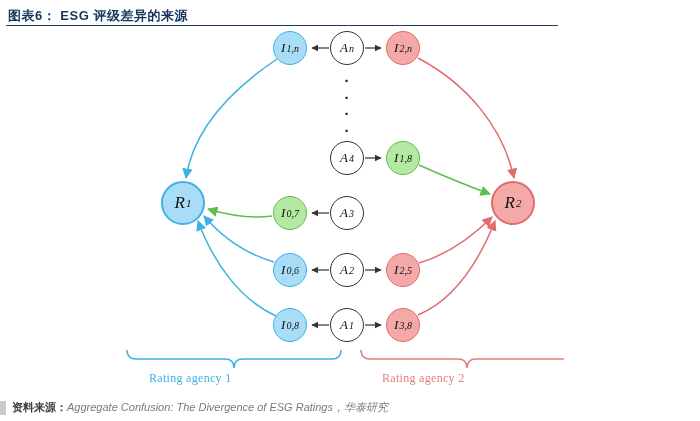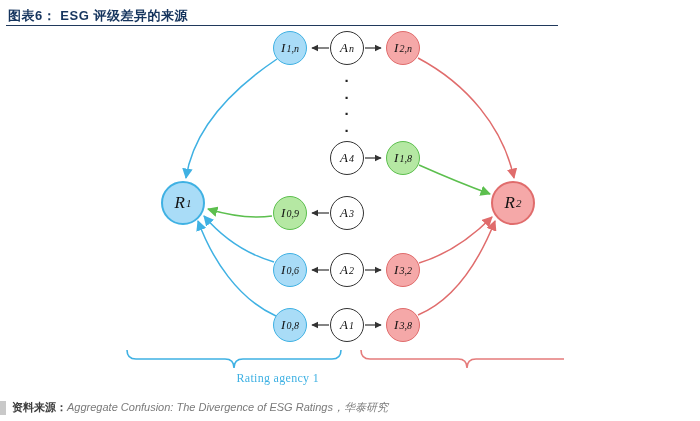--- a/index.html
+++ b/index.html
@@ -20,21 +20,21 @@
   .node.big sub{font-size:11px;}
   .c-blue{background:#a9dcf7;border-color:#3fb1e3;}
   .c-red{background:#f5a8a8;border-color:#e06c6c;}
   .c-green{background:#b5e8a3;border-color:#5cbf4e;}
   .c-white{background:#ffffff;border-color:#333333;}
 
   .vdots{position:absolute;left:342px;top:76px;height:60px;display:flex;flex-direction:column;
          justify-content:space-between;align-items:center;width:10px;color:#222;
          font-size:15px;font-weight:bold;line-height:10px;}
 
-  .agency-label{position:absolute;top:371px;width:170px;text-align:right;font-size:12px;
+  .agency-label{position:absolute;top:371px;width:170px;text-align:left;font-size:12px;
                 font-family:"Liberation Serif","DejaVu Serif",serif;letter-spacing:.3px;}
   .agency-1{left:149px;color:#3fb1e3;}
   .agency-2{left:382px;color:#e57b7b;}
 
   svg.layer{position:absolute;left:0;top:0;pointer-events:none;}
 
   
   .footer{position:absolute;left:0;top:400px;width:700px;font-size:11px;white-space:nowrap;}
   .footer-tab{position:absolute;left:0;top:1px;width:6px;height:14px;background:#c9c9c9;}
   .src-label{font-weight:bold;color:#3f3f3f;margin-left:12px;}
@@ -96,21 +96,21 @@
     <span>R</span>
       <sub>2</sub>
   </div>
 
   <div class="node c-blue" style="left:273px;top:31px;">
     <span>I</span>
       <sub>1,n</sub>
   </div>
   <div class="node c-green" style="left:273px;top:196px;">
     <span>I</span>
-      <sub>0,9</sub>
+      <sub>0,7</sub>
   </div>
   <div class="node c-blue" style="left:273px;top:253px;">
     <span>I</span>
       <sub>0,6</sub>
   </div>
   <div class="node c-blue" style="left:273px;top:308px;">
     <span>I</span>
       <sub>0,8</sub>
   </div>
 
@@ -138,34 +138,35 @@
   <div class="node c-red" style="left:386px;top:31px;">
     <span>I</span>
       <sub>2,n</sub>
   </div>
   <div class="node c-green" style="left:386px;top:141px;">
     <span>I</span>
       <sub>1,8</sub>
   </div>
   <div class="node c-red" style="left:386px;top:253px;">
     <span>I</span>
-      <sub>3,2</sub>
+      <sub>2,5</sub>
   </div>
   <div class="node c-red" style="left:386px;top:308px;">
     <span>I</span>
       <sub>3,8</sub>
   </div>
 
   <div class="vdots">
     <span>·</span>
     <span>·</span>
     <span>·</span>
     <span>·</span>
   </div>
 
   <div class="agency-label agency-1">Rating agency 1</div>
+  <div class="agency-label agency-2">Rating agency 2</div>
 
   <div class="footer">
     <span class="footer-tab"></span>
     <span class="src-label">资料来源：</span><span class="src-text">Aggregate Confusion: The Divergence of ESG Ratings，华泰研究</span>
   </div>
 
 </div>
 
 </body></html>

